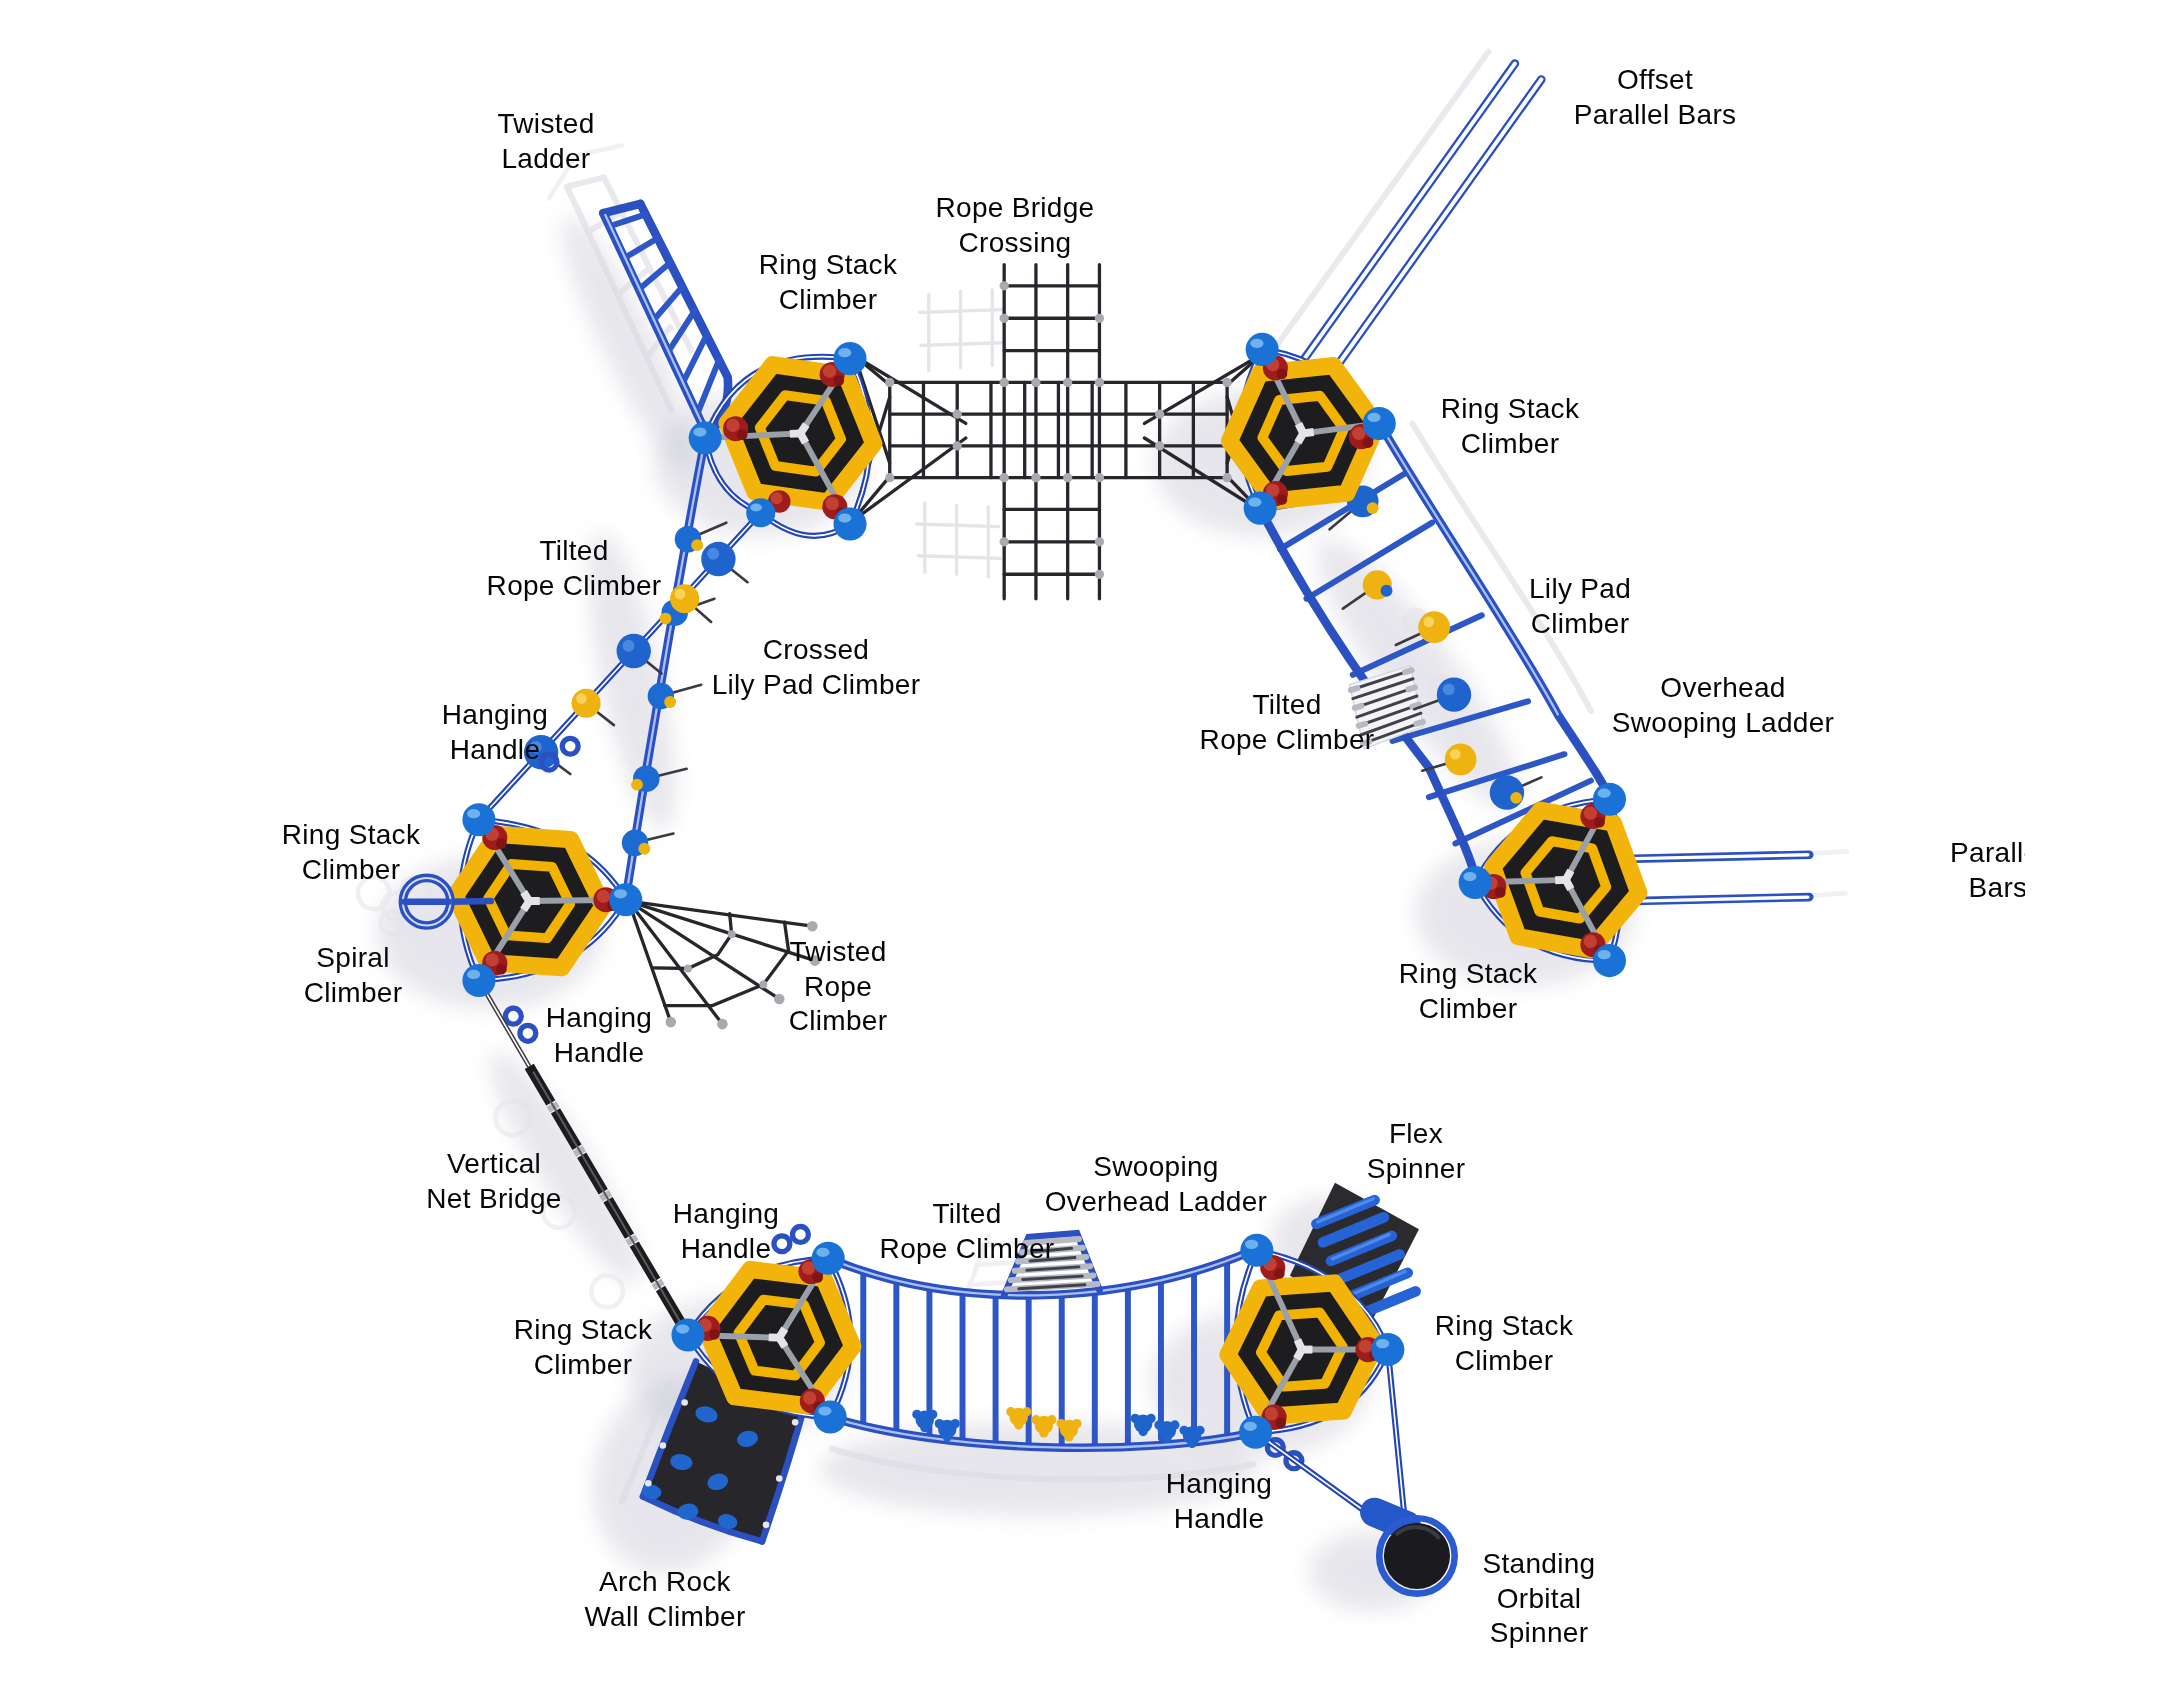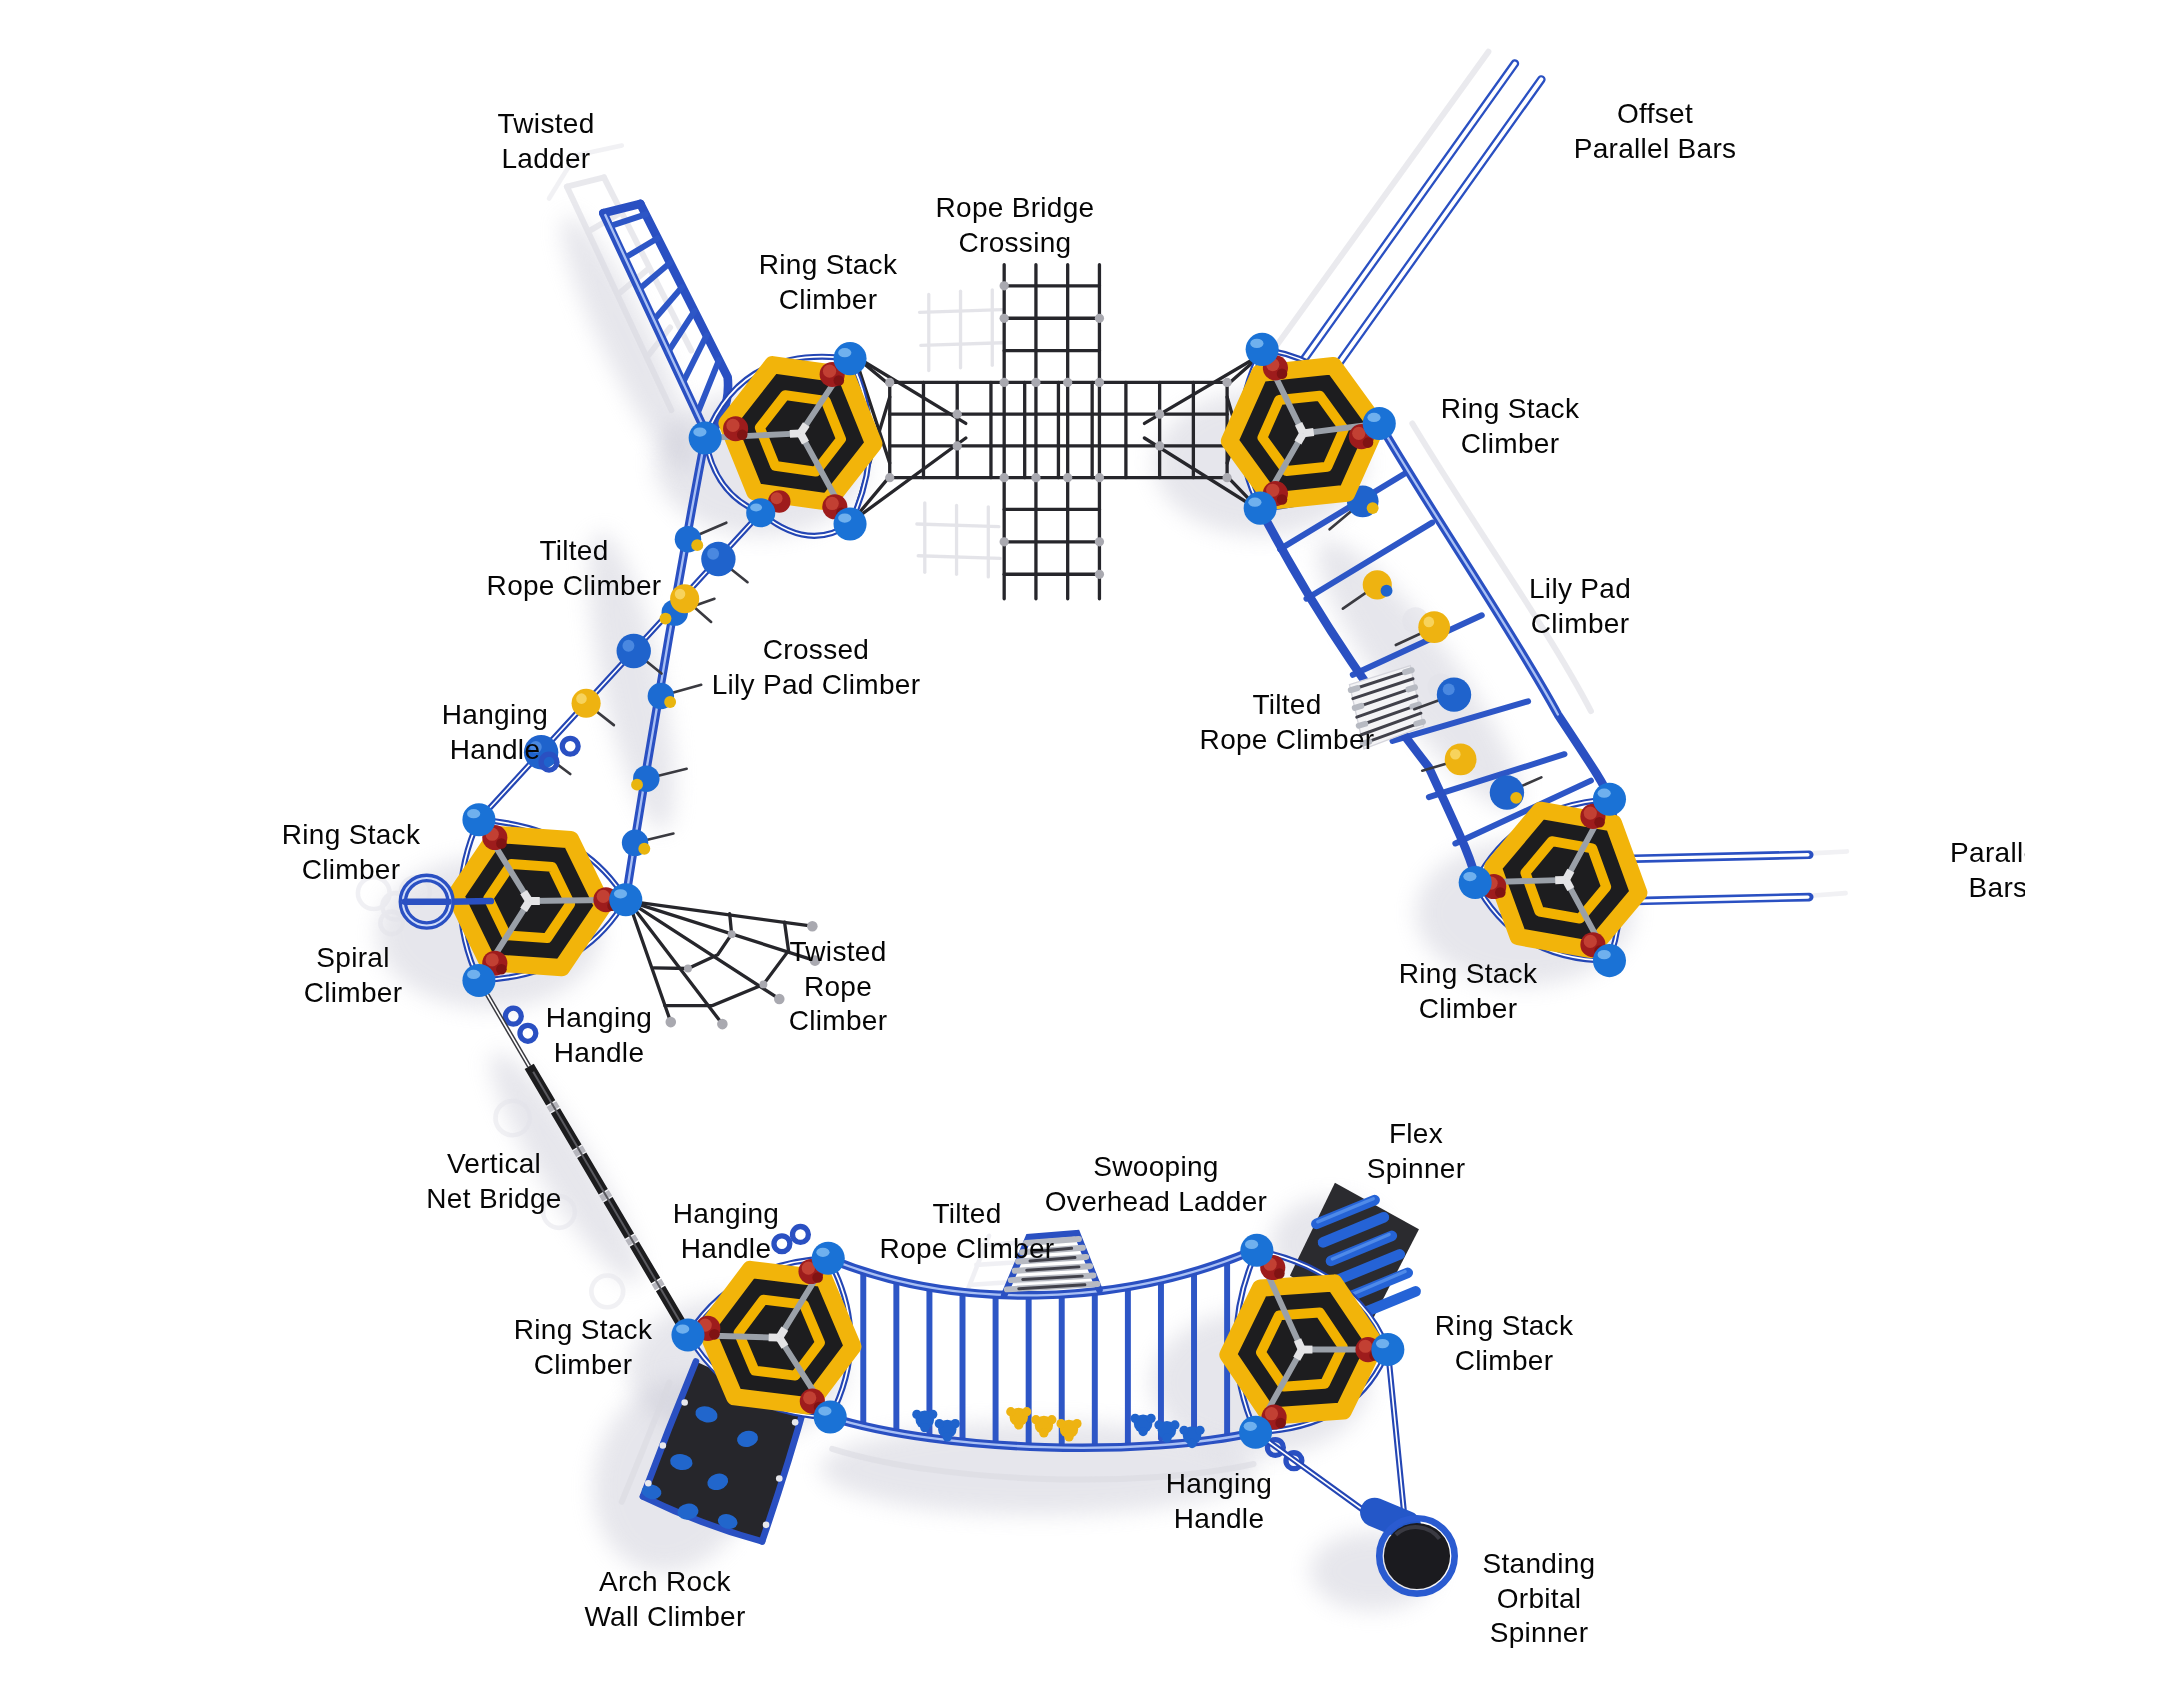--- a/index.html
+++ b/index.html
@@ -779,34 +779,36 @@
     </g>
   </g>
 </svg>
 
 <div class="lbl" style="left:546px;top:142px">Twisted
 Ladder</div>
 <div class="lbl" style="left:828px;top:283px">Ring Stack
 Climber</div>
 <div class="lbl" style="left:1015px;top:226px">Rope Bridge
 Crossing</div>
-<div class="lbl" style="left:1655px;top:132px">Offset
+<div class="lbl" style="left:1655px;top:98px">Offset
 Parallel Bars</div>
 <div class="lbl" style="left:1510px;top:427px">Ring Stack
 Climber</div>
 <div class="lbl" style="left:574px;top:569px">Tilted
 Rope Climber</div>
 <div class="lbl" style="left:816px;top:668px">Crossed
 Lily Pad Climber</div>
 <div class="lbl" style="left:495px;top:733px">Hanging
 Handle</div>
 <div class="lbl" style="left:1580px;top:607px">Lily Pad
 Climber</div>
 <div class="lbl" style="left:1287px;top:723px">Tilted
 Rope Climber</div>
+<div class="lbl" style="left:1723px;top:706px">Overhead
+Swooping Ladder</div>
 <div class="lbl" style="left:351px;top:853px">Ring Stack
 Climber</div>
 <div class="lbl" style="left:1998px;top:871px">Parallel
 Bars</div>
 <div class="lbl" style="left:353px;top:976px">Spiral
 Climber</div>
 <div class="lbl" style="left:838px;top:987px">Twisted
 Rope
 Climber</div>
 <div class="lbl" style="left:1468px;top:992px">Ring Stack

